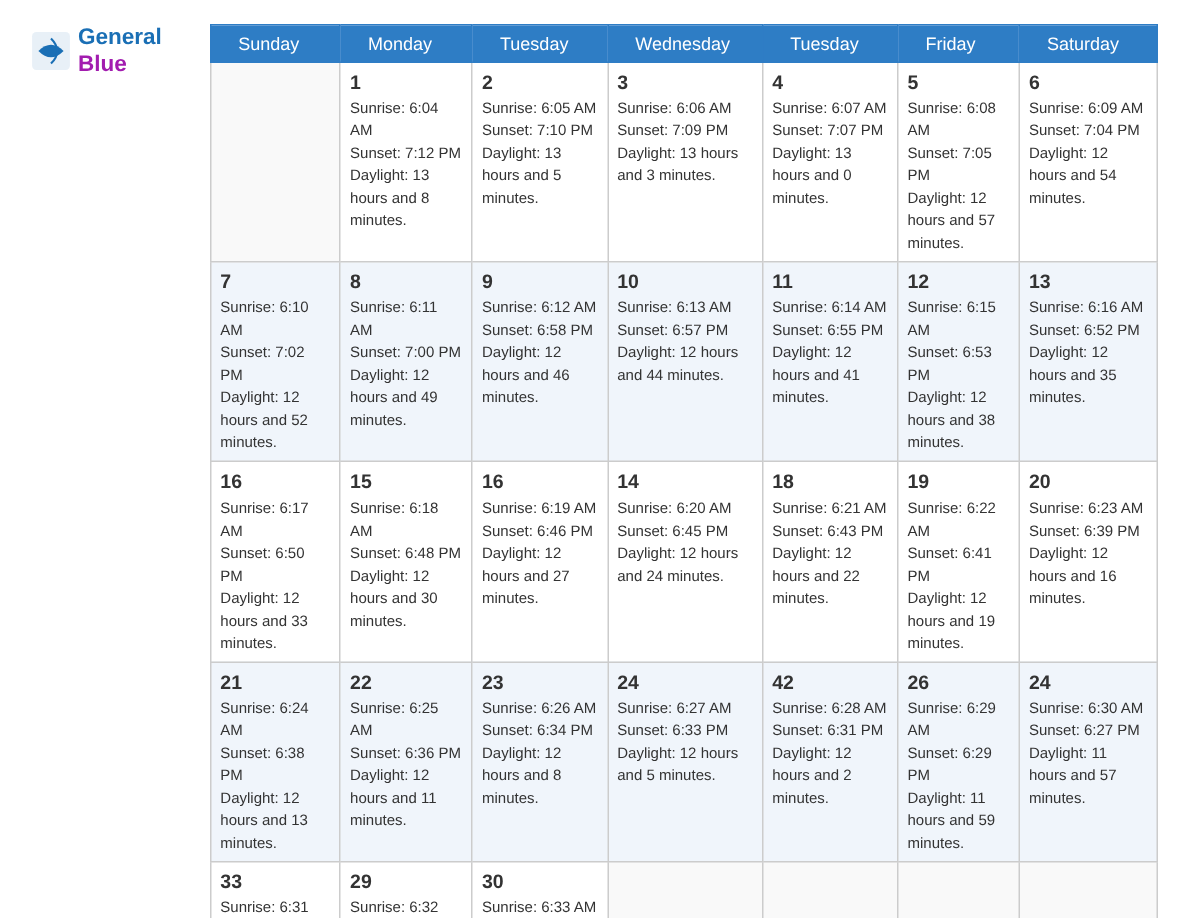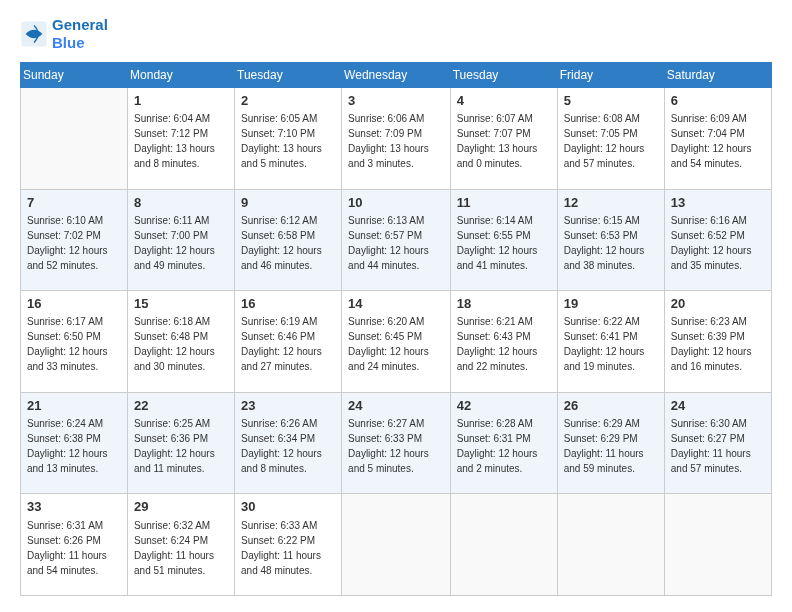--- a/index.html
+++ b/index.html
@@ -8,21 +8,22 @@
       background: #fff;
       width: 792px;
       height: 612px;
       overflow: hidden;
     }
     .page {
       width: 792px;
       height: 612px;
       padding: 16px 20px;
       display: flex;
-      flex-direction: column;
+      flex-direction: row;
+      gap: 32px;
     }
     .header {
       display: flex;
       justify-content: space-between;
       align-items: flex-start;
       margin-bottom: 10px;
     }
     .logo {
       display: flex;
       align-items: center;
@@ -56,21 +57,21 @@
     .calendar {
       width: 100%;
       border-collapse: collapse;
       flex: 1;
       font-size: 11px;
     }
     .calendar th {
       background-color: #2e7dc5;
       color: white;
       text-align: left;
-      padding: 5px 2px;
+      padding: 5px 18px;
       font-size: 12px;
       font-weight: normal;
       border: 1px solid #2e7dc5;
     }
     .calendar td {
       vertical-align: top;
       padding: 4px 6px;
       border: 1px solid #ccc;
       width: 113px;
       min-height: 70px;
@@ -104,21 +105,21 @@
 <div class="page">
   <div class="header">
     <div class="logo">
       <svg class="logo-icon" viewBox="0 0 40 40">
         <rect x="2" y="2" width="36" height="36" rx="4" fill="#1a6fb5" opacity="0.1"></rect>
         <path d="M8 20 Q20 8 32 20 Q20 32 8 20Z" fill="#1a6fb5"></path>
         <path d="M20 8 Q32 20 20 32" fill="none" stroke="#1a6fb5" stroke-width="2"></path>
       </svg>
       <div class="logo-text">
         <div><span>General</span></div>
-        <div><span style="color:#3b82f6;">Blue</span></div>
+        <div><span style="color:#a21caf;">Blue</span></div>
       </div>
     </div>
     <div class="title-area">
       <div class="month-title"></div>
       <div class="subtitle"></div>
     </div>
   </div>
 
   <table class="calendar">
     <thead>

